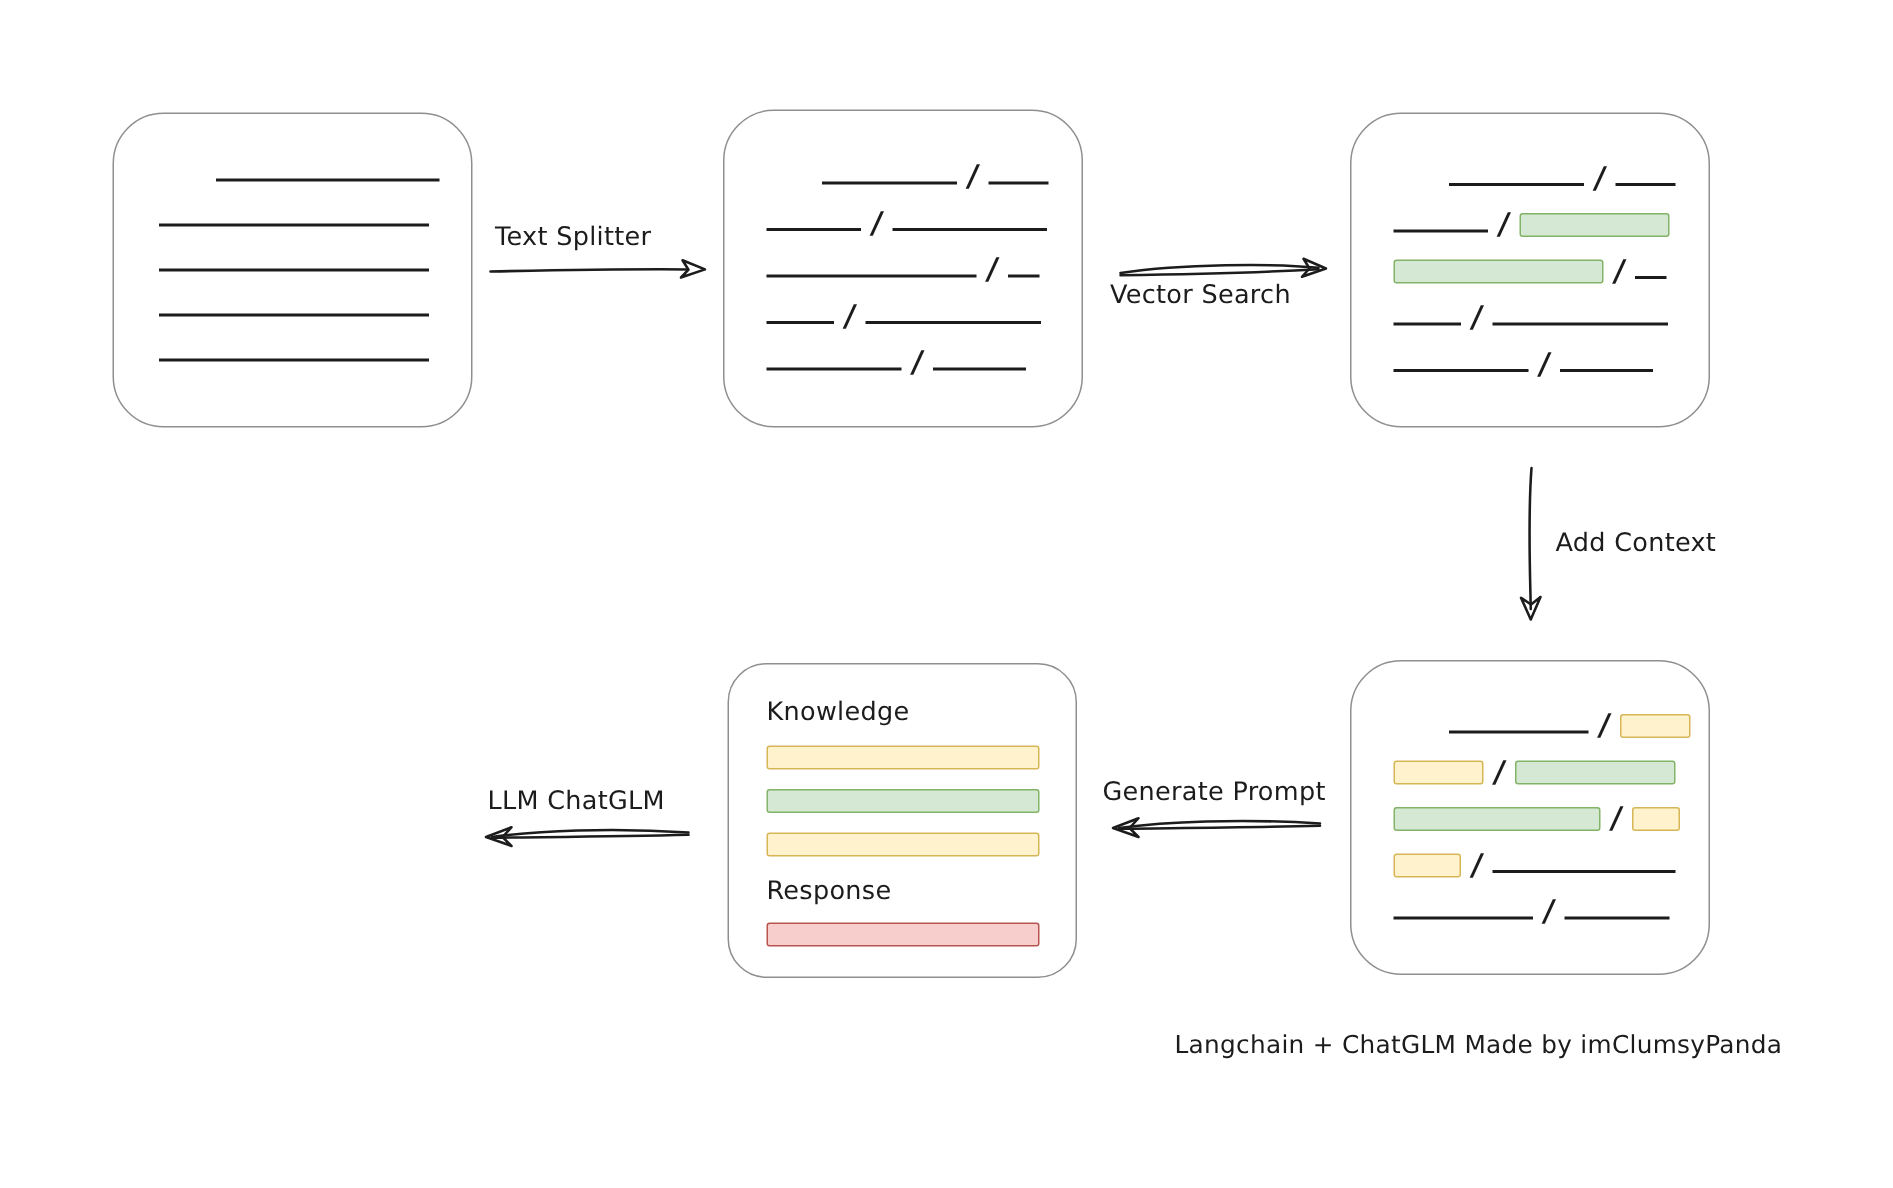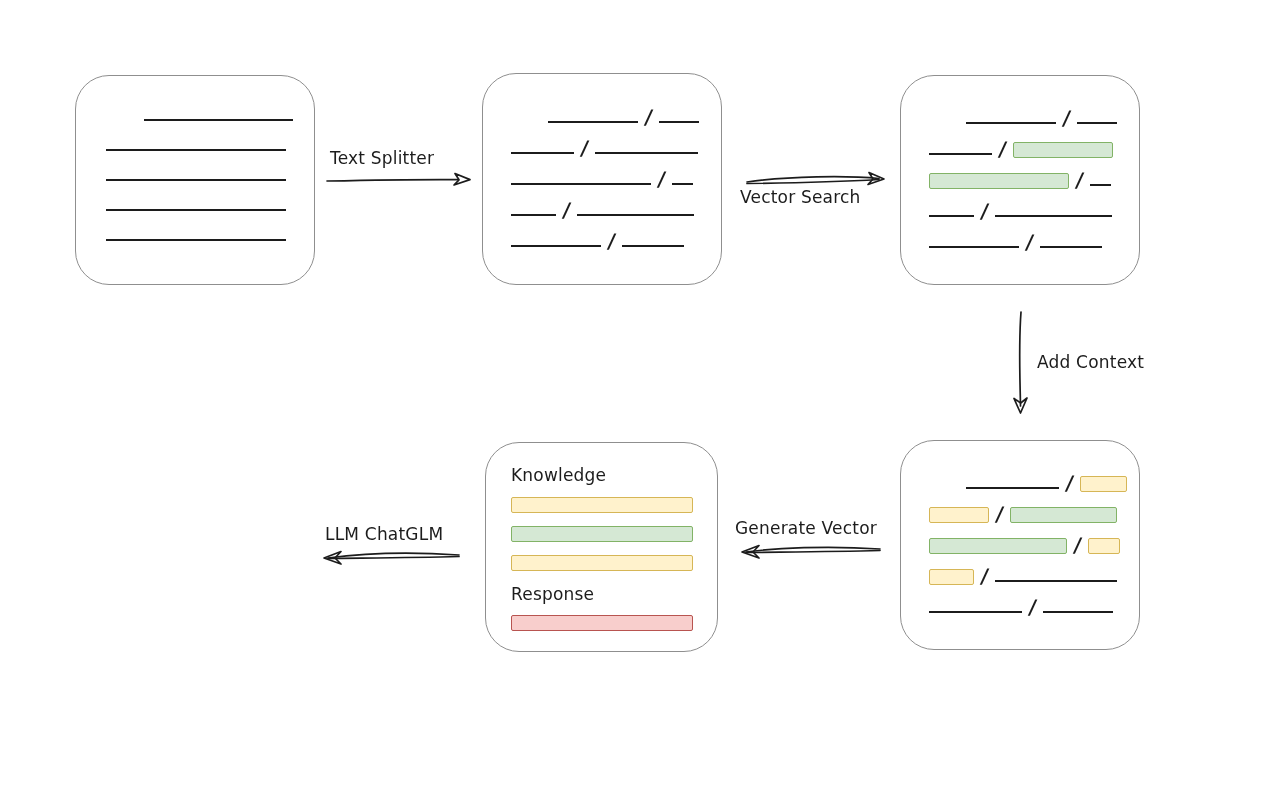--- a/index.html
+++ b/index.html
@@ -171,42 +171,43 @@
           <span class="line-seg" style="width: 122px;"></span>
         </div>
         <div class="seg-row">
           <span class="line-seg" style="width: 93px;"></span>
           <span class="slash">/</span>
           <span class="line-seg" style="width: 70px;"></span>
         </div>
       </div>
   </div>
 
-  <div class="arrow-label" style="left:735px;top:518px;width:152px;">Generate Vector</div>
+  <div class="arrow-label" style="left:735px;top:518px;width:152px;">Generate Prompt</div>
   <svg class="arrow" style="left:736px;top:541px;" width="148" height="20">
     <path d="M144,8 C 90,4.5 40,7 10,11"></path>
     <path d="M144,9.5 C 95,10.8 45,11 10,11.5"></path>
     <path d="M23,4.5 L6,11 L23,17 L17,11 Z"></path>
   </svg>
 
-  <div class="box" style="left:485px;top:442px;width:233px;height:210px;">
+  <div class="box" style="left:485px;top:442px;width:233px;height:210px;border-radius:26px;">
     <div class="box-title" style="margin:22px 0 0 25px;">Knowledge</div>
     <div style="padding:12px 0 0 25px;">
         <div class="bar bar-yellow"></div>
         <div class="bar bar-green"></div>
         <div class="bar bar-yellow"></div>
       </div>
     <div class="box-title" style="margin:0 0 0 25px;">Response</div>
     <div style="padding:11px 0 0 25px;">
         <div class="bar bar-red"></div>
       </div>
   </div>
 
   <div class="arrow-label" style="left:325px;top:524px;width:132px;">LLM ChatGLM</div>
   <svg class="arrow" style="left:318px;top:547px;" width="145" height="20">
     <path d="M141,8 C 88,4.5 40,7 10,11"></path>
     <path d="M141,9.5 C 93,10.8 44,11 10,11.5"></path>
     <path d="M23,4.5 L6,11 L23,17 L17,11 Z"></path>
   </svg>
 
 
+  <div class="credit" style="left:783px;top:687px;">Langchain + ChatGLM Made by imClumsyPanda</div>
 
 </div>
 
 </body></html>

